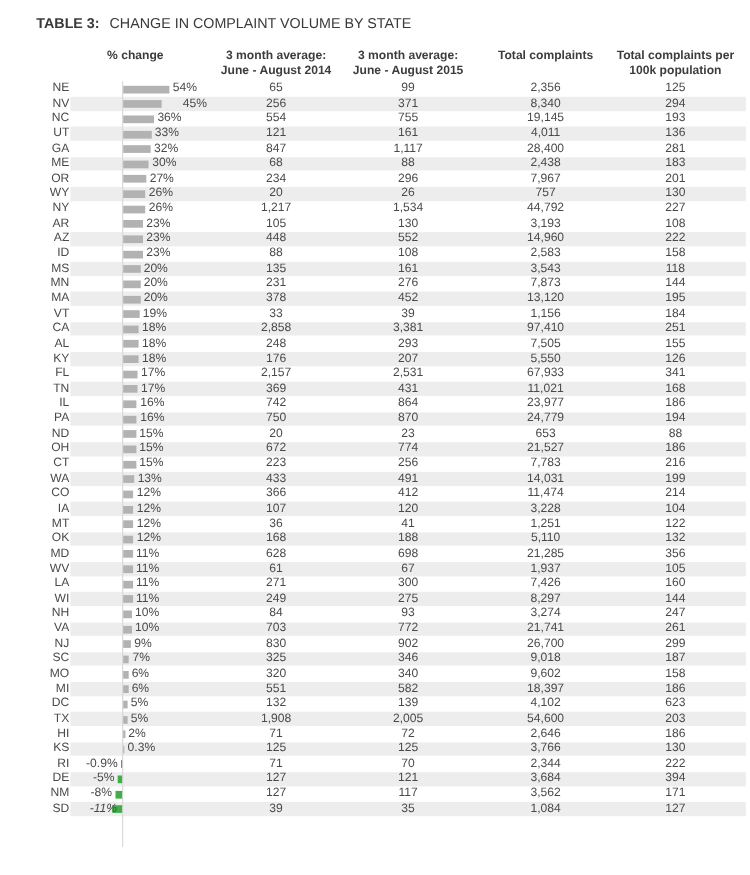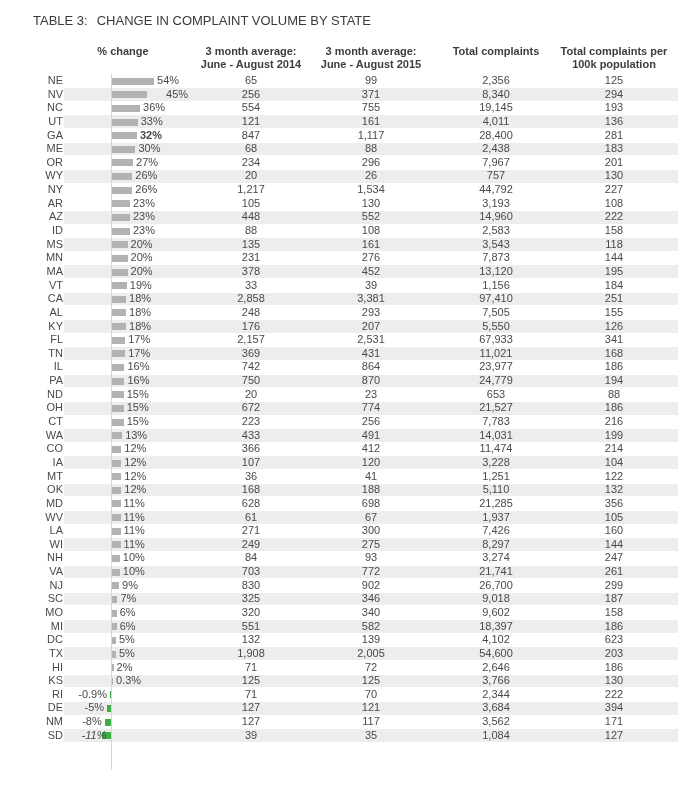--- a/index.html
+++ b/index.html
@@ -1,20 +1,20 @@
 <!DOCTYPE html>
 <html><head>
 <meta charset="utf-8">
 <style>
   html,body{margin:0;padding:0;background:#ffffff;}
   #page{position:relative;width:682px;height:795px;background:#ffffff;overflow:hidden;
         font-family:"Liberation Sans", sans-serif;color:#474747;}
   
   #title{position:absolute;top:12px;left:33px;font-size:13px;line-height:17px;color:#3a3a3a;white-space:nowrap;}
-  #title .t-prefix{font-weight:normal;}
+  #title .t-prefix{font-weight:bold;}
   #title .t-text{margin-left:9px;}
   
   .hdr{position:absolute;top:45px;font-size:11px;line-height:13px;font-weight:bold;color:#3d3d3d;text-align:center;}
   #h-pct{left:63px;width:120px;}
   #h-2014{left:191px;width:120px;}
   #h-2015{left:311px;width:120px;}
   #h-total{left:436px;width:120px;}
   #h-per{left:548px;width:132px;}
   
   #rows{position:absolute;top:74px;left:0;width:682px;}
@@ -89,21 +89,21 @@
     <span class="bar" style="width: 25.74px; left: 112px; background: rgb(178, 178, 178);"></span>
     <span class="pct" style="left: 140.74px;">33%</span>
     <span class="val c2014">121</span>
     <span class="val c2015">161</span>
     <span class="val ctotal">4,011</span>
     <span class="val cper">136</span>
   </div>
       <div class="row">
     <span class="state">GA</span>
     <span class="bar" style="width: 24.96px; left: 112px; background: rgb(178, 178, 178);"></span>
-    <span class="pct" style="left: 139.96px; font-weight: bold;">32%</span>
+    <span class="pct" style="left: 139.96px;">32%</span>
     <span class="val c2014">847</span>
     <span class="val c2015">1,117</span>
     <span class="val ctotal">28,400</span>
     <span class="val cper">281</span>
   </div>
       <div class="row shaded">
     <span class="state">ME</span>
     <span class="bar" style="width: 23.4px; left: 112px; background: rgb(178, 178, 178);"></span>
     <span class="pct" style="left: 138.4px;">30%</span>
     <span class="val c2014">68</span>

